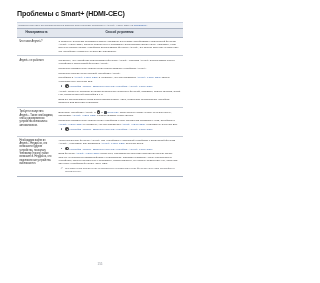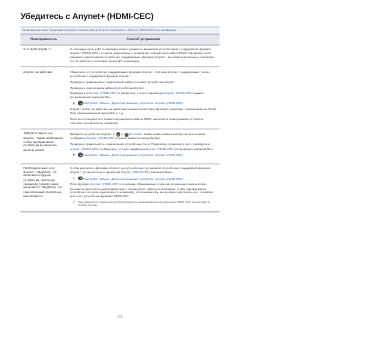--- a/index.html
+++ b/index.html
@@ -105,21 +105,21 @@
   .pagenum{
     position:absolute;left:0;right:0;top:262px;
     text-align:center;font-size:2.9px;line-height:4px;color:#8b8f98;
   }
 </style>
 </head>
 <body>
 
 <div class="page">
 
-  <div class="doc-title">Убедитесь с Anynet+ (HDMI-CEC)</div>
+  <div class="doc-title">Проблемы с Smart+ (HDMI-CEC)</div>
 
   <div class="subtitle-band">
     <div class="subtitle-text">
       <span>Приведенная ниже пошаговая проверка поможет вам устранить проблемы с Anynet+ (HDMI-CEC) на</span>
       <span class="lnk">телевизоре</span>
       <span>.</span>
     </div>
   </div>
 
   <table class="tbl">

